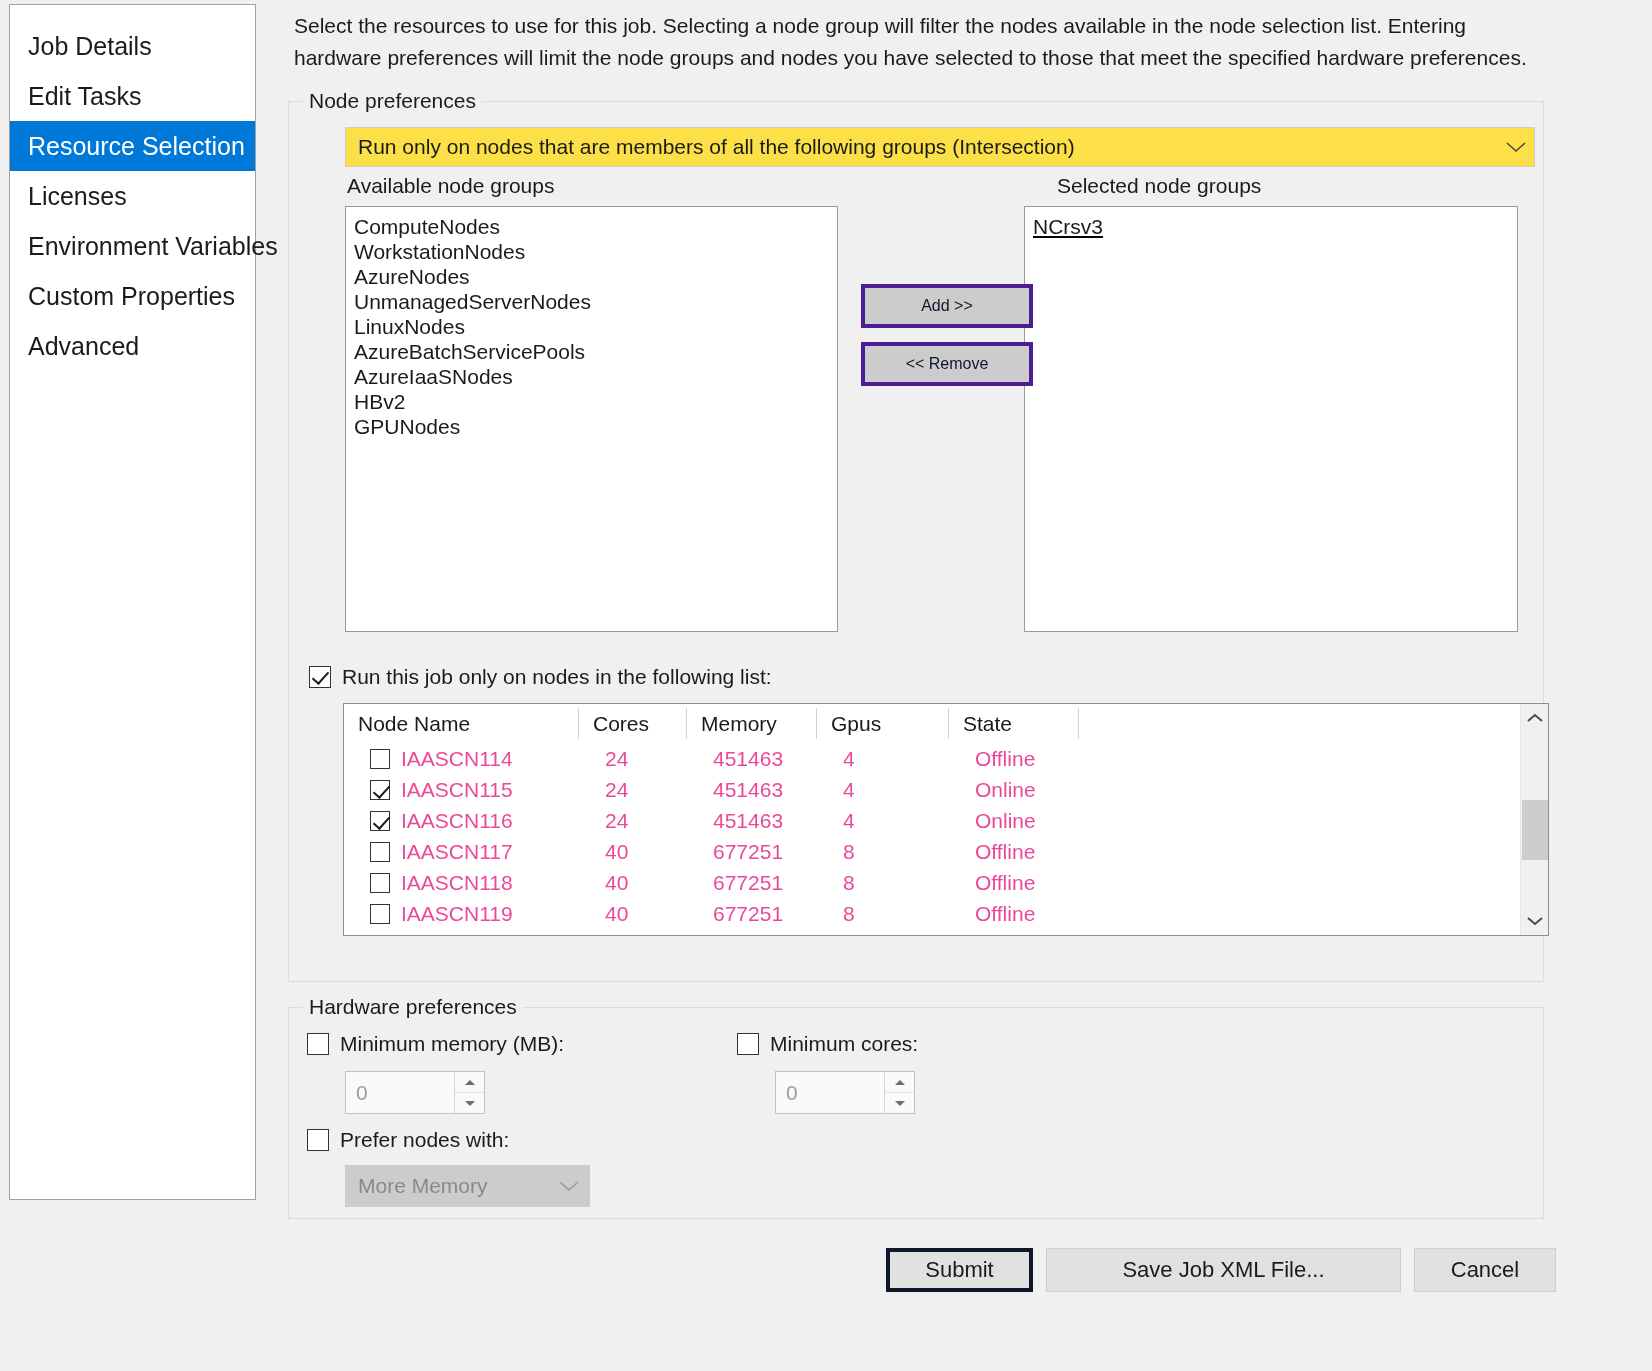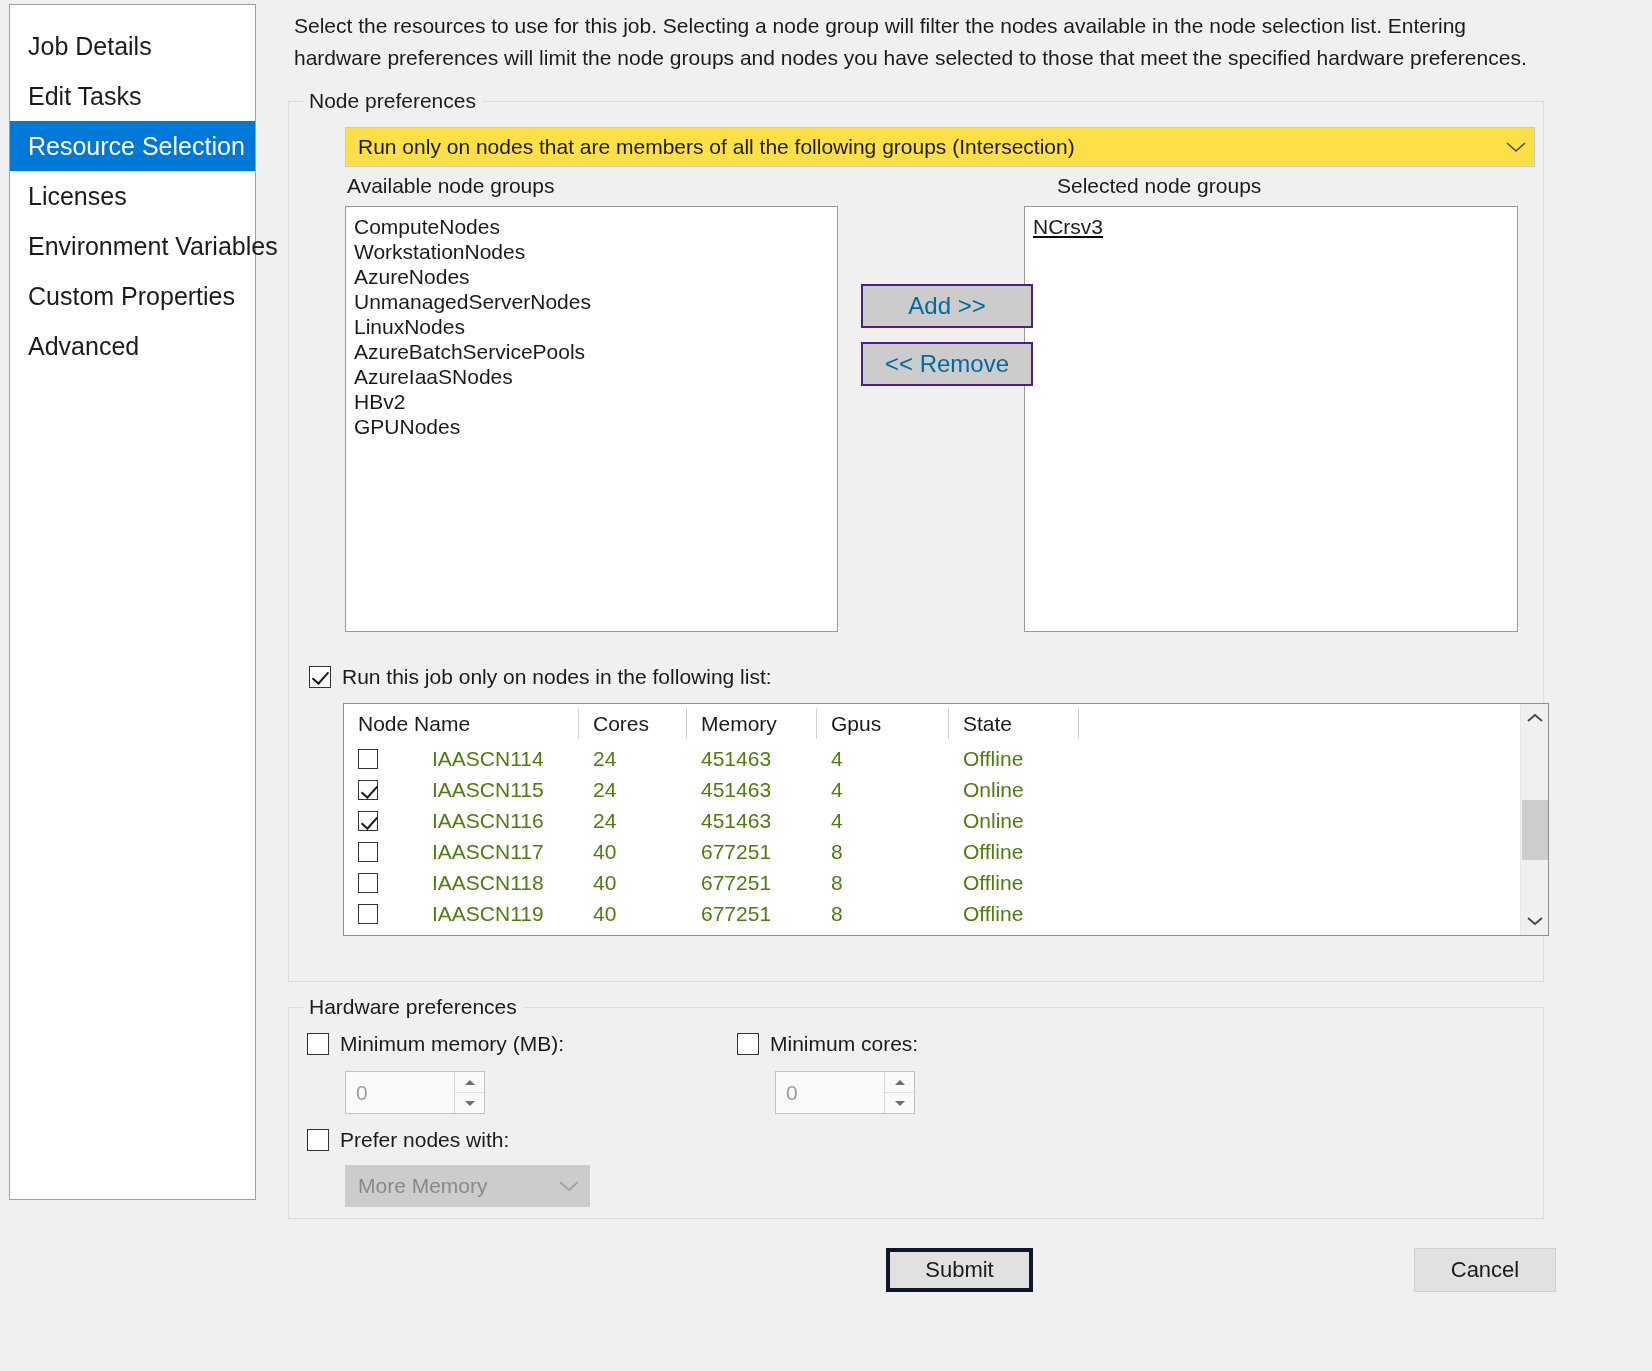--- a/index.html
+++ b/index.html
@@ -123,23 +123,23 @@
     font-size: 21px;
     color: #1b1b1b;
     white-space: nowrap;
     cursor: default;
   }
 
   
   .btn-disabled {
     position: absolute;
     background: #cccccc;
-    border: 2px solid #4c1d95;
-    color: #0369a1;
-    font-size: 24px;
+    border: 4px solid #4c1d95;
+    color: #0f172a;
+    font-size: 16px;
     display: flex;
     align-items: center;
     justify-content: center;
     cursor: default;
     white-space: nowrap;
   }
   #add-btn    { left: 572px; top: 182px; width: 172px; height: 44px; }
   #remove-btn { left: 572px; top: 240px; width: 172px; height: 44px; }
 
   
@@ -198,26 +198,25 @@
     white-space: nowrap;
     cursor: default;
   }
   .ntab-row {
     display: flex;
     height: 31px;
     align-items: center;
   }
   .ntab-row .td {
     font-size: 21px;
-    color: #4d7c0f;
-    padding-left: 14px;
+    color: #ec4899;
+    padding-left: 26px;
     line-height: 31px;
     white-space: nowrap;
     cursor: default;
-    gap: 43px;
   }
   .col-name  { width: 235px; }
   .col-cores { width: 108px; }
   .col-mem   { width: 130px; }
   .col-gpus  { width: 132px; }
   .col-state { width: 130px; }
   .col-pad   { width: 440px; border-right: none !important; }
   .cellname { display: flex; align-items: center; padding-left: 14px; }
   .cellname .cbox { width: 20px; height: 20px; }
   .cellname .nm { margin-left: 11px; font-size: 21px; }
@@ -519,15 +518,16 @@
         <div class="chev">
           <svg width="20" height="12" viewBox="0 0 20 12">
               <path d="M1 2 L10 10 L19 2" stroke="#9a9a9a" stroke-width="1.6" fill="none"></path>
             </svg>
         </div>
       </div>
     </div>
   </div>
 
   <div class="abtn" id="submit-btn">Submit</div>
+  <div class="abtn" id="savexml-btn">Save Job XML File...</div>
   <div class="abtn" id="cancel-btn">Cancel</div>
 
 </div>
 
 </body></html>

